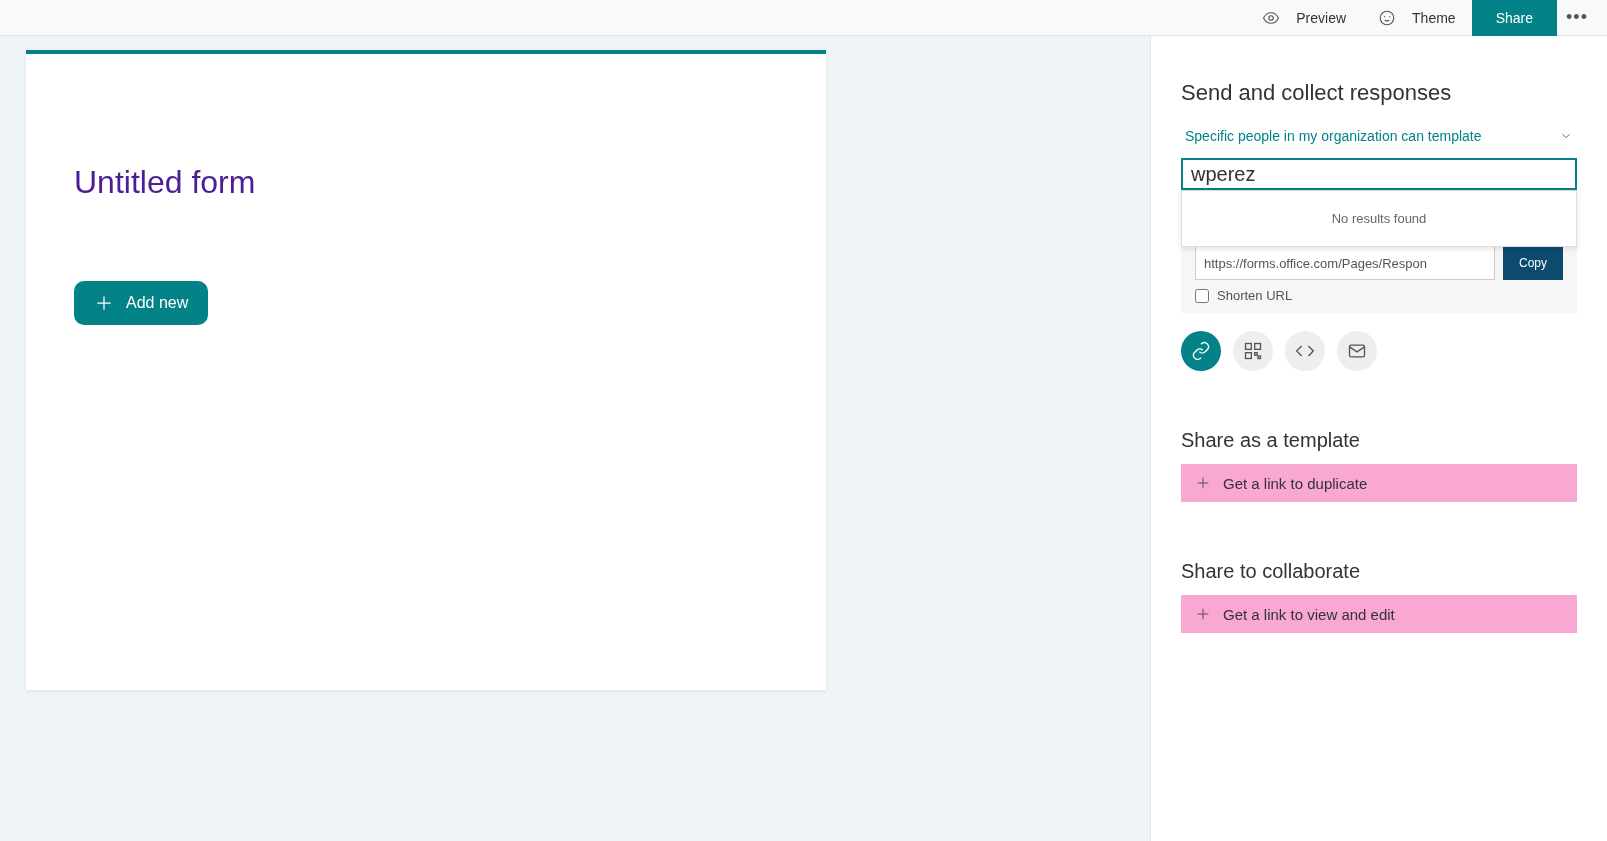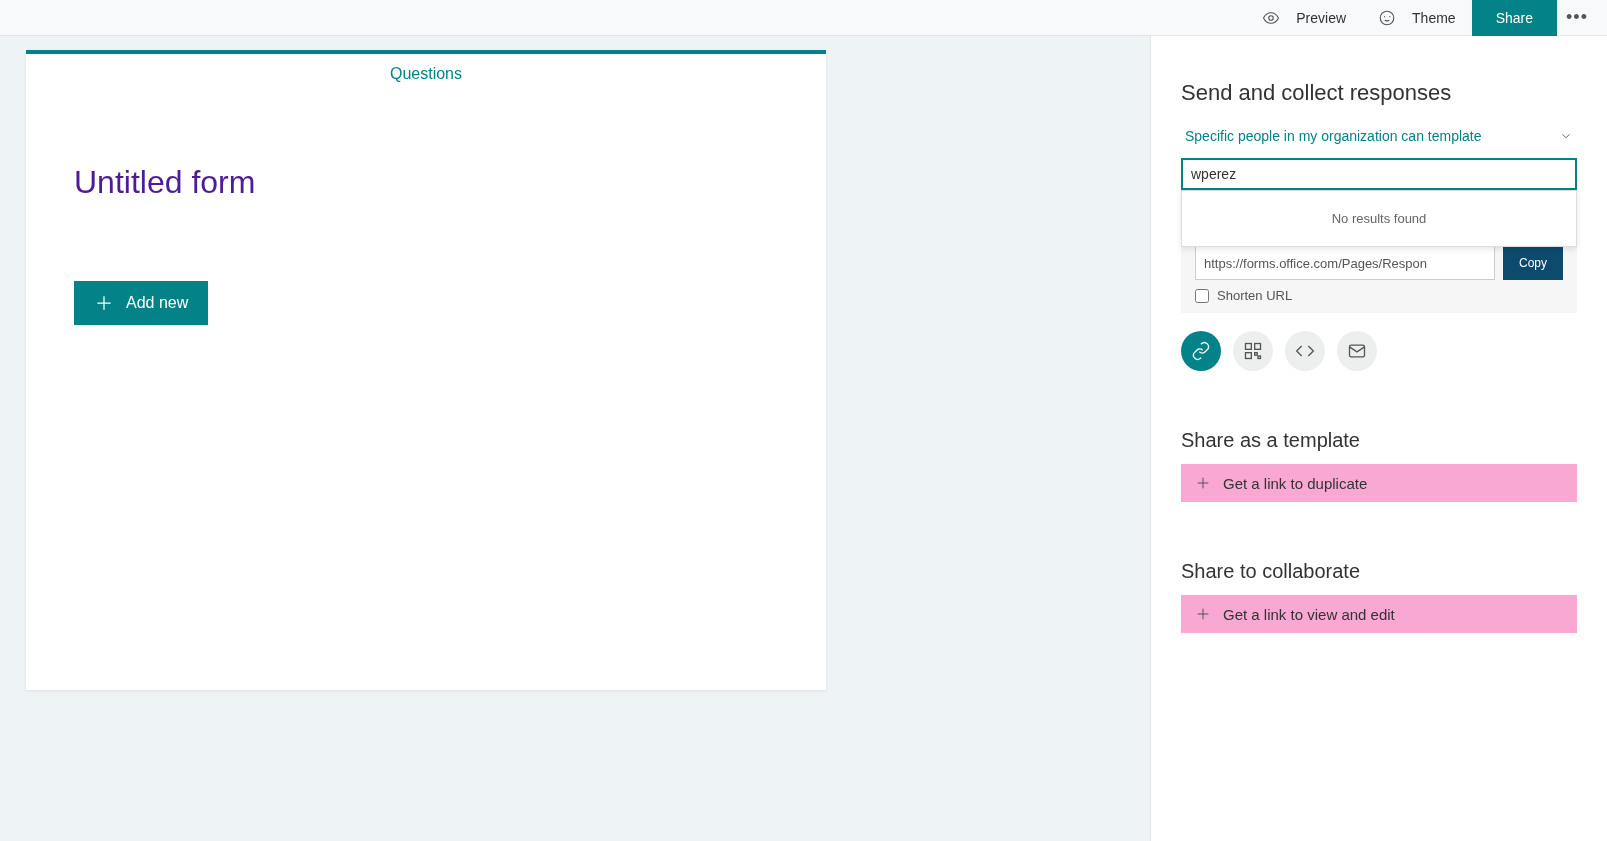--- a/index.html
+++ b/index.html
@@ -89,20 +89,21 @@
   margin-top: 80px;
   margin-left: 0;
   display: inline-flex;
   align-items: center;
   gap: 12px;
   background: #038387;
   color: #fff;
   padding: 12px 20px;
   font-size: 16px;
   cursor: pointer;
+  border-radius: 10px;
 }
 .add-new-btn svg { width: 20px; height: 20px; stroke: #fff; stroke-width: 1.5; fill: none; }
 
 .side-panel {
   position: absolute;
   top: 36px;
   right: 0;
   width: 457px;
   height: calc(100% - 36px);
   background: #fff;
@@ -124,21 +125,21 @@
   padding: 6px 4px;
   cursor: pointer;
 }
 .permission-row svg { width: 14px; height: 14px; stroke: #555; fill: none; stroke-width: 1.5; }
 .search-box {
   margin-top: 8px;
   border: 2px solid #038387;
   height: 32px;
   width: 100%;
   padding: 4px 8px;
-  font-size: 14px;
+  font-size: 20px;
   color: #333;
   outline: none;
 }
 .dropdown {
   position: relative;
   margin-bottom: 0;
 }
 .dropdown-list {
   position: absolute;
   left: 0; right: 0;
@@ -255,23 +256,20 @@
   <div class="share-btn">
     <span>Share</span>
   </div>
   <div class="more-btn">
     <span>•••</span>
   </div>
 </div>
 
 <div class="main-canvas">
   <div class="tab-row">
-    <div class="tab tab-active">
-      <span>Questions</span>
-    </div>
   </div>
   <div class="form-body">
     <div class="form-title">Untitled form</div>
     <div class="add-new-btn">
       <svg viewBox="0 0 24 24">
           <path d="M12 4v16M4 12h16"></path>
         </svg>
       <span>Add new</span>
     </div>
   </div>

